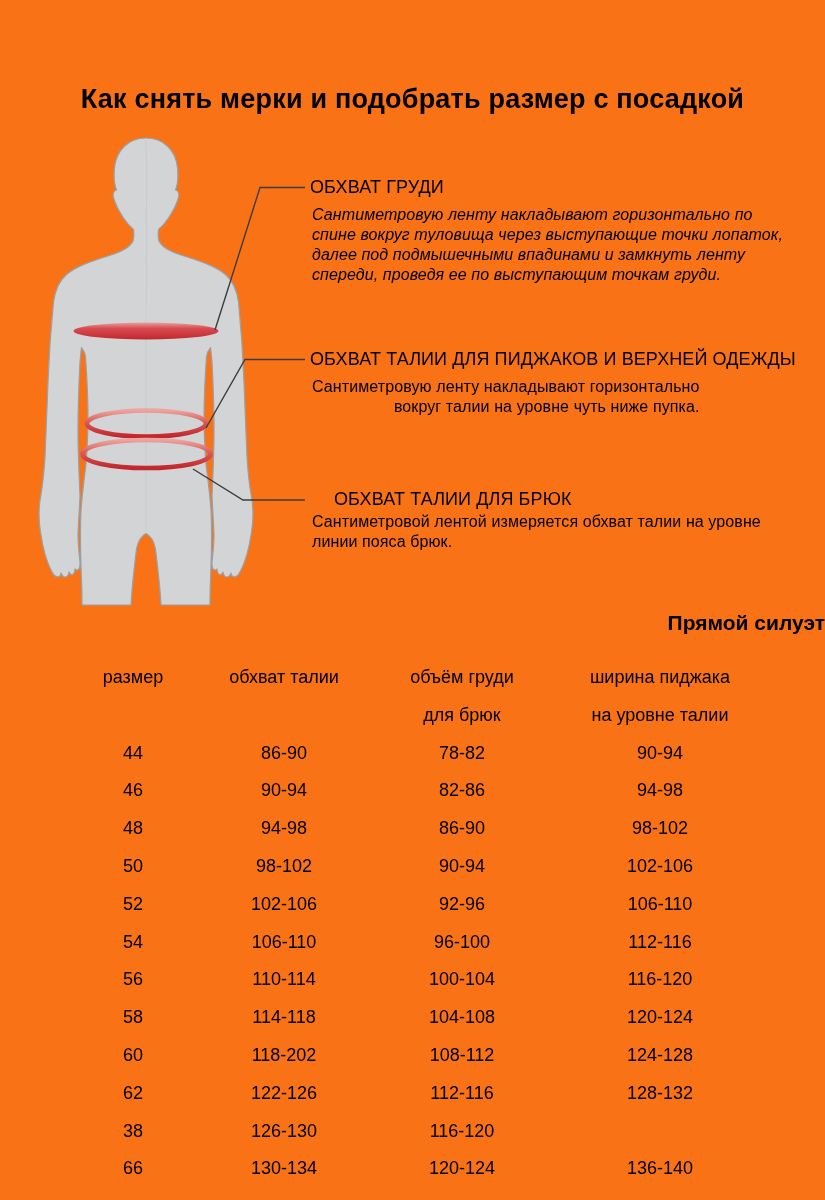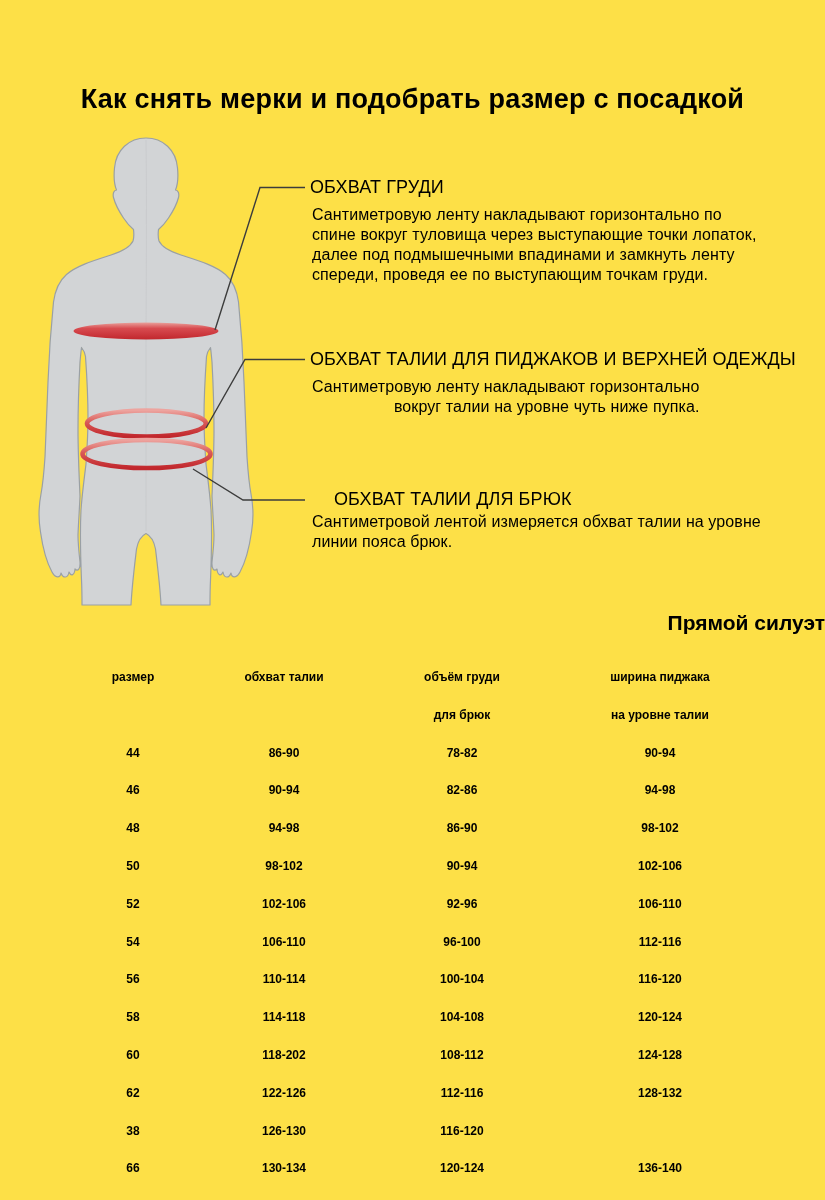--- a/index.html
+++ b/index.html
@@ -1,42 +1,42 @@
 <!DOCTYPE html>
 <html><head>
 <meta charset="utf-8">
 <style>
   html,body{margin:0;padding:0;background:#ffffff;}
   .page{
-    position:relative;width:825px;height:1200px;background:#fde047;
+    position:relative;width:825px;height:1200px;background:#f97316;
     font-family:"Liberation Sans","DejaVu Sans",sans-serif;color:#000;overflow:hidden;
   }
   .main-title{
     position:absolute;top:84px;left:0;width:100%;text-align:center;
     font-size:27px;font-weight:700;letter-spacing:0.2px;
   }
   .figure-svg{position:absolute;left:0;top:0;}
   .sec-h{
     position:absolute;left:310px;font-size:18px;font-weight:400;
     white-space:nowrap;letter-spacing:0.1px;
   }
   .sec-p{
     position:absolute;left:312px;font-size:16px;line-height:20px;
     white-space:pre-line;letter-spacing:0.1px;
   }
-  .h-chest{top:177px;}  .p-chest{top:205px;}
+  .h-chest{top:177px;}  .p-chest{top:205px;font-style:italic;}
   .h-jacket{top:349px;} .p-jacket{top:377px;text-align:right;}
   .h-trouser{top:489px;margin-left:24px;}.p-trouser{top:512px;}
   .table-title{
     position:absolute;top:611px;left:0;width:100%;text-align:right;
     font-size:21px;font-weight:700;
   }
   .size-table{position:absolute;left:40px;top:659px;width:698px;}
   .trow{display:grid;grid-template-columns:186px 116px 240px 156px;height:37.8px;}
-  .tcell{text-align:center;line-height:37.8px;font-size:12px;white-space:nowrap;font-weight:bold;}
+  .tcell{text-align:center;line-height:37.8px;font-size:18px;white-space:nowrap;}
 </style>
 </head>
 <body>
 
 <div class="page">
 
   <div class="main-title">Как снять мерки и подобрать размер с посадкой</div>
 
   <svg class="figure-svg" width="825" height="1200" viewBox="0 0 825 1200">
     <defs>

